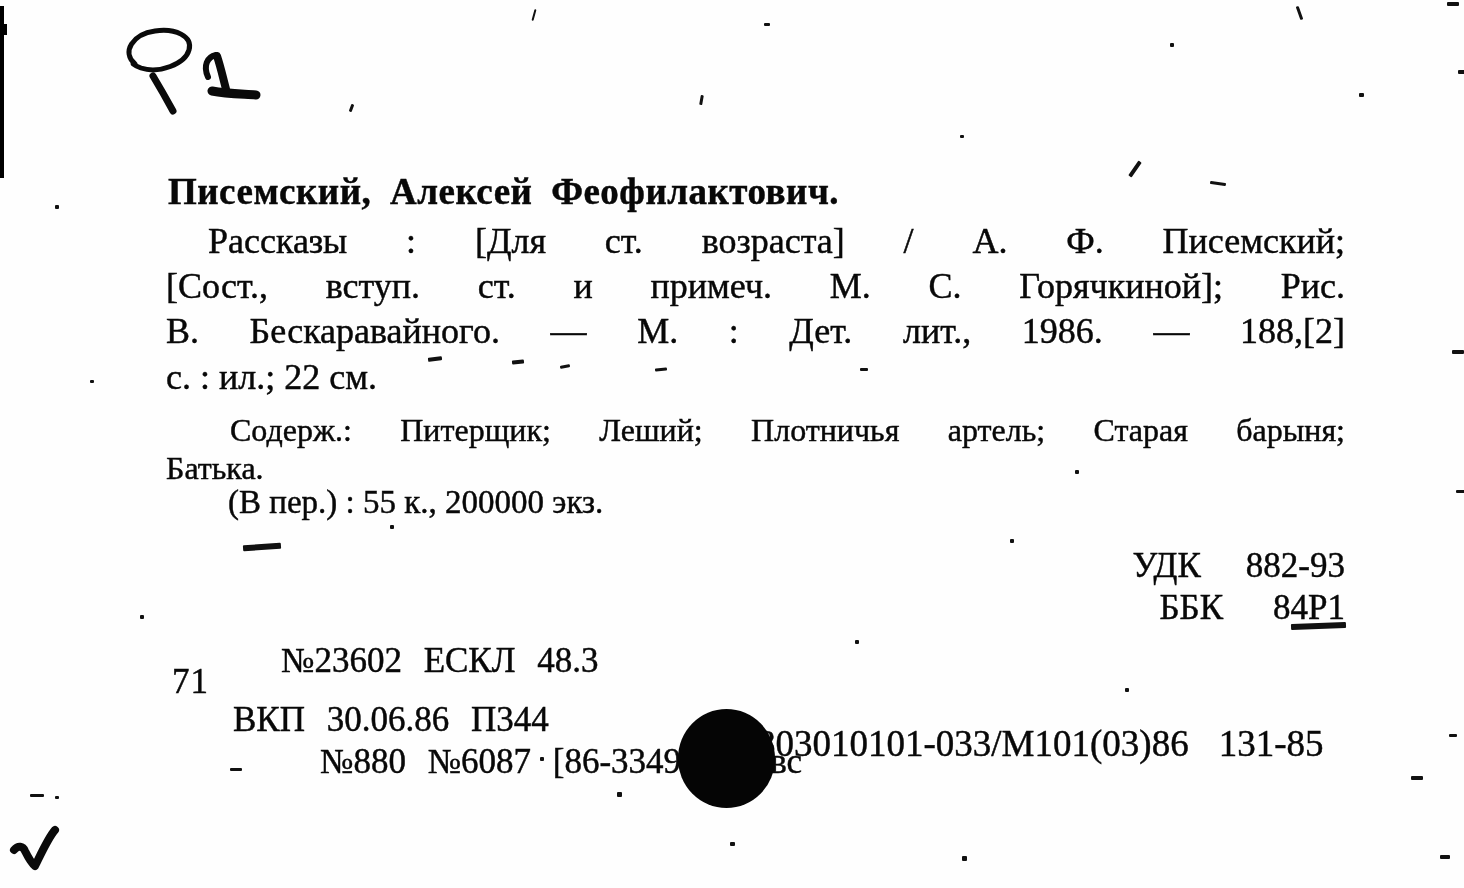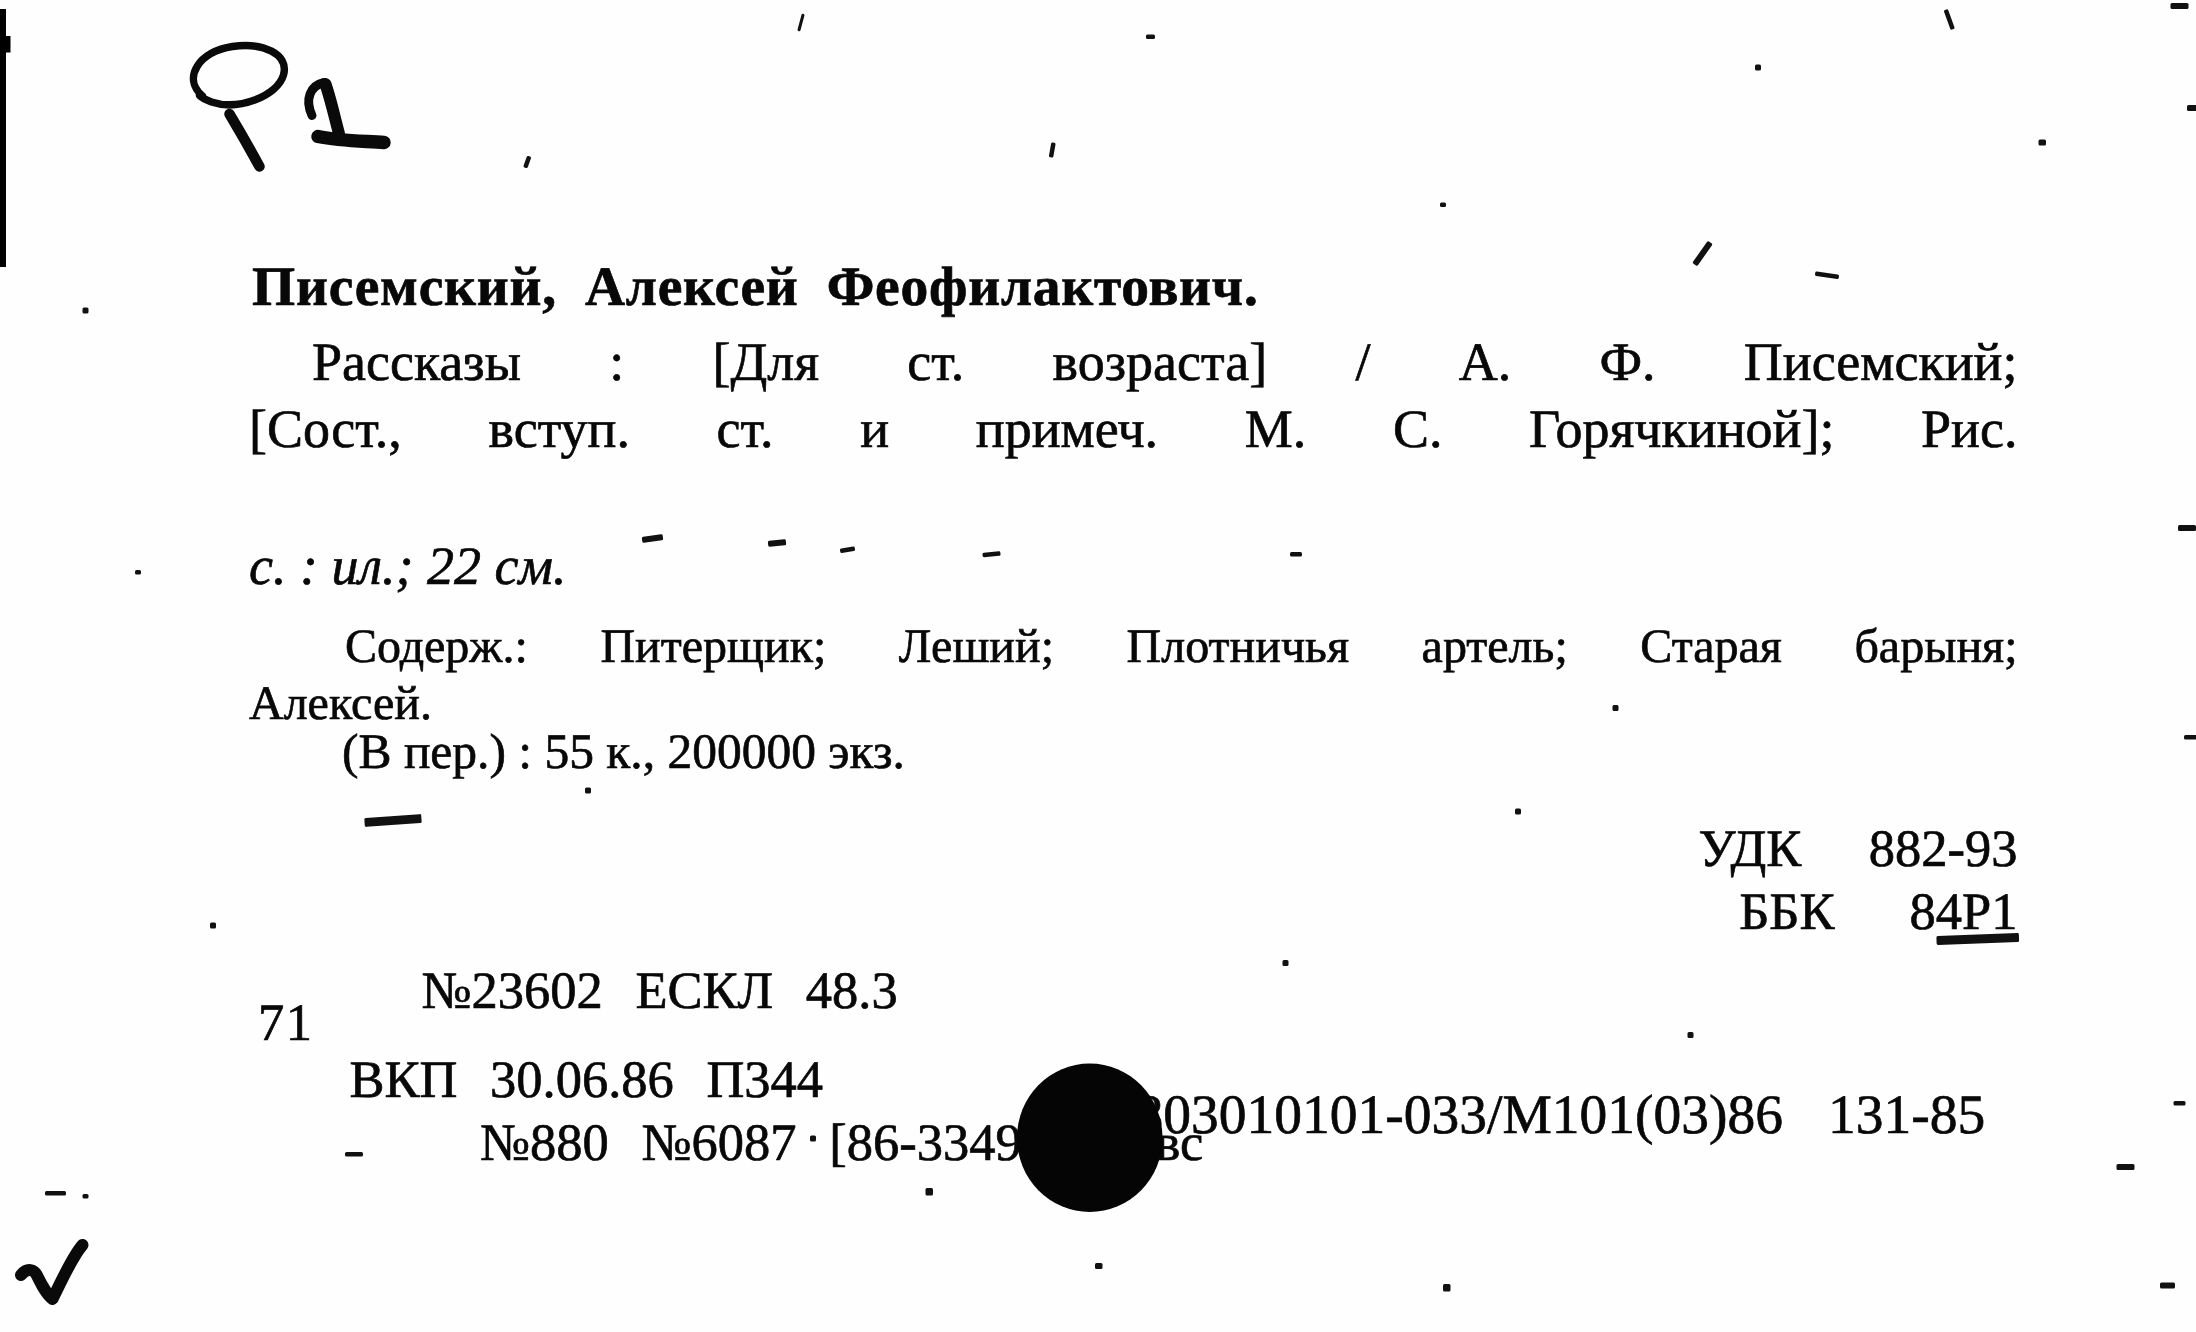--- a/index.html
+++ b/index.html
@@ -22,21 +22,21 @@
   }
   .desc-line{
     left:166px;width:1179px;
     font-size:36px;line-height:45px;
     text-align:justify;text-align-last:justify;
     white-space:nowrap;
   }
   .dl0{top:219px;text-indent:42px;}
   .dl1{top:264px;}
   .dl2{top:309px;}
-  .dl3{top:355px;text-align:right;text-align-last:left;font-style:italic;}
+  .dl3{top:355px;text-align:right;text-align-last:left;}
   .contents-line{
     left:166px;width:1179px;
     font-size:32px;line-height:38px;
     white-space:normal;
   }
   .cl0{top:411px;text-indent:64px;text-align:justify;text-align-last:justify;}
   .cl1{top:449px;}
   .price-line{
     left:166px;top:484px;width:1179px;
     font-size:33px;text-indent:62px;white-space:pre;
@@ -85,24 +85,25 @@
     <path class="hand" stroke-width="7" d="M40,54 C46,64 54,78 60,89"></path>
     <path class="hand" stroke-width="6" d="M95,55 C90,44 94,35 103,33"></path>
     <path class="hand" stroke-width="8" d="M104,34 C108,46 110,56 113,67"></path>
     <path class="hand" stroke-width="9" d="M99,69 C114,72 130,72 143,73"></path>
   </svg>
 
   <div class="abs heading ink">Писемский, Алексей Феофилактович.</div>
 
   <div class="abs desc-line dl1 ink">[Сост., вступ. ст. и примеч. М. С. Горячкиной]; Рис.</div>
   <div class="abs desc-line dl0 ink">Рассказы : [Для ст. возраста] / А. Ф. Писемский;</div>
+  <div class="abs desc-line dl2 ink">В. Бескаравайного. — М. : Дет. лит., 1986. — 188,[2]</div>
   <div class="abs desc-line dl3 ink">с. : ил.; 22 см.</div>
 
   <div class="abs contents-line cl0 ink">Содерж.: Питерщик; Леший; Плотничья артель; Старая барыня;</div>
-  <div class="abs contents-line cl1 ink">Алексей.</div>
+  <div class="abs contents-line cl1 ink">Батька.</div>
 
   <div class="abs price-line ink">(В пер.) : 55 к., 200000 экз.</div>
 
   <div class="abs code-row udc-row">
     <span class="ink">УДК</span>
     <span class="ink">882-93</span>
   </div>
   <div class="abs code-row bbk-row">
     <span class="ink">ББК</span>
     <span class="ink">84Р1</span>

